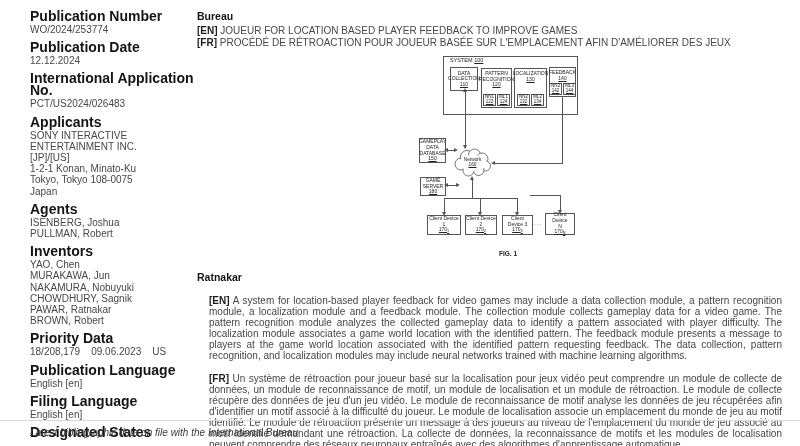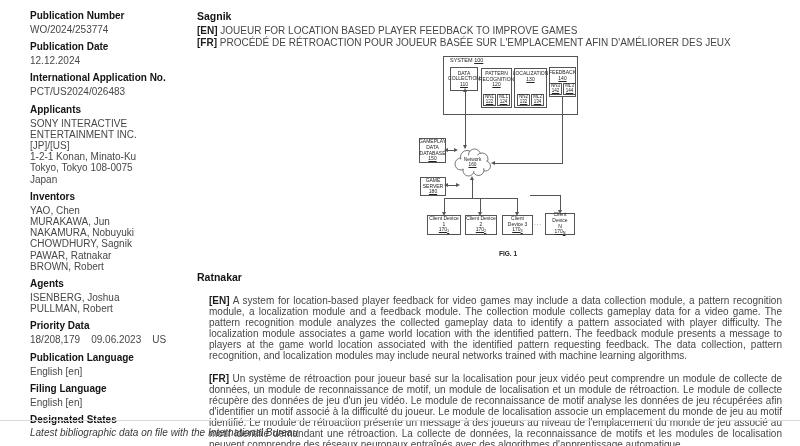--- a/index.html
+++ b/index.html
@@ -1,21 +1,21 @@
 <!DOCTYPE html>
 <html><head>
 <meta charset="utf-8">
 <style>
   html,body{margin:0;padding:0}
   body{width:800px;height:446px;position:relative;overflow:hidden;background:#fff;
        font-family:"Liberation Sans",sans-serif;color:#444}
   
   .leftcol{position:absolute;left:30px;top:10px;width:164px}
   .sec{margin-bottom:6px}
-  .sec-label{font-weight:bold;color:#141414;font-size:10px;line-height:12px;margin-bottom:2px}
+  .sec-label{font-weight:bold;color:#141414;font-size:14px;line-height:12px;margin-bottom:2px}
   .sec-value{font-size:10px;line-height:11.2px;color:#474747;white-space:pre-wrap}
   
   .rightcol{position:absolute;left:197px;top:10px;right:6px}
   .h-label{font-weight:bold;color:#141414;font-size:10.5px;line-height:12px;margin-bottom:3px}
   .tline{font-size:10px;line-height:12px;color:#474747}
   .tag{font-weight:bold;color:#1c1c1c}
   .abstract{position:absolute;left:197px;top:271px;right:6px}
   .abstract p{margin:12px;font-size:10px;line-height:11px;text-align:justify;color:#474747}
   
   .footer-rule{position:absolute;left:0;right:0;top:420px;border-top:1px solid #d9d9d9}
@@ -61,53 +61,53 @@
   </div>
   <div class="sec">
     <div class="sec-label">Applicants</div>
     <div class="sec-value">SONY INTERACTIVE ENTERTAINMENT INC.
 [JP]/[US]
 1-2-1 Konan, Minato-Ku
 Tokyo, Tokyo 108-0075
 Japan</div>
   </div>
   <div class="sec">
+    <div class="sec-label">Agents</div>
+    <div class="sec-value">ISENBERG, Joshua
+PULLMAN, Robert</div>
+  </div>
+  <div class="sec">
     <div class="sec-label">Inventors</div>
     <div class="sec-value">YAO, Chen
 MURAKAWA, Jun
 NAKAMURA, Nobuyuki
 CHOWDHURY, Sagnik
 PAWAR, Ratnakar
 BROWN, Robert</div>
   </div>
   <div class="sec">
-    <div class="sec-label">Agents</div>
-    <div class="sec-value">ISENBERG, Joshua
-PULLMAN, Robert</div>
-  </div>
-  <div class="sec">
     <div class="sec-label">Priority Data</div>
     <div class="sec-value">18/208,179    09.06.2023    US</div>
   </div>
   <div class="sec">
     <div class="sec-label">Publication Language</div>
     <div class="sec-value">English [en]</div>
   </div>
   <div class="sec">
     <div class="sec-label">Filing Language</div>
     <div class="sec-value">English [en]</div>
   </div>
   <div class="sec">
     <div class="sec-label">Designated States</div>
 
   </div>
 </div>
 
 <div class="rightcol">
-  <div class="h-label">Sagnik</div>
+  <div class="h-label">Bureau</div>
   <div class="tline">
     <span class="tag">[EN]</span>
     <span>JOUEUR FOR LOCATION BASED PLAYER FEEDBACK TO IMPROVE GAMES</span>
   </div>
   <div class="tline">
     <span class="tag">[FR]</span>
     <span>PROCÉDÉ DE RÉTROACTION POUR JOUEUR BASÉE SUR L'EMPLACEMENT AFIN D'AMÉLIORER DES JEUX</span>
   </div>
 </div>
 

